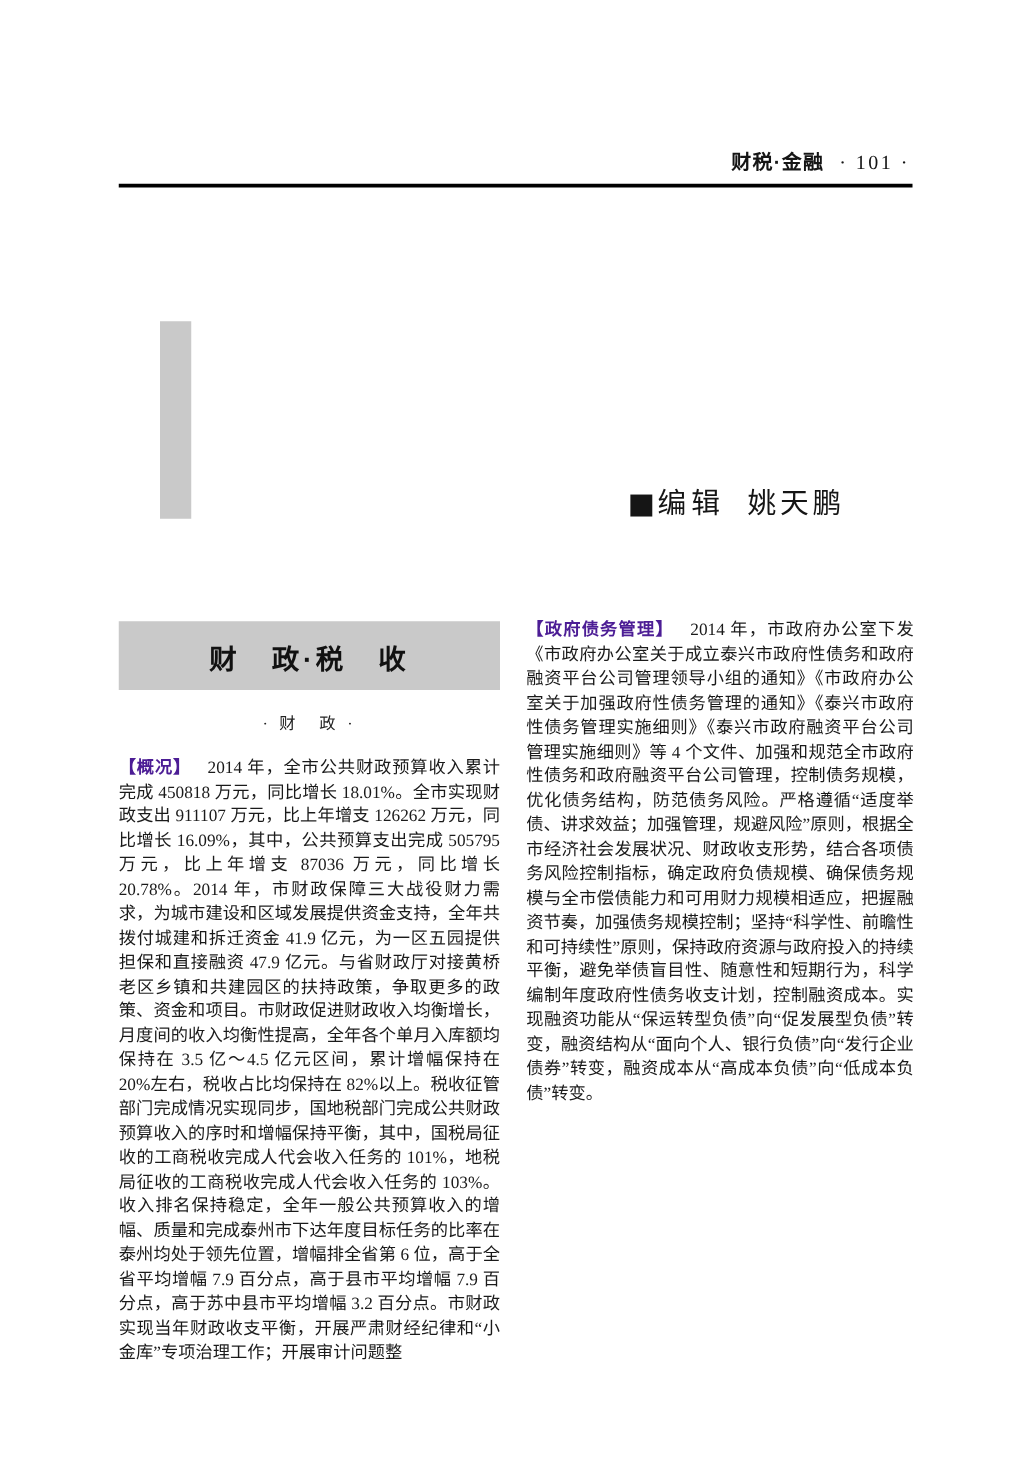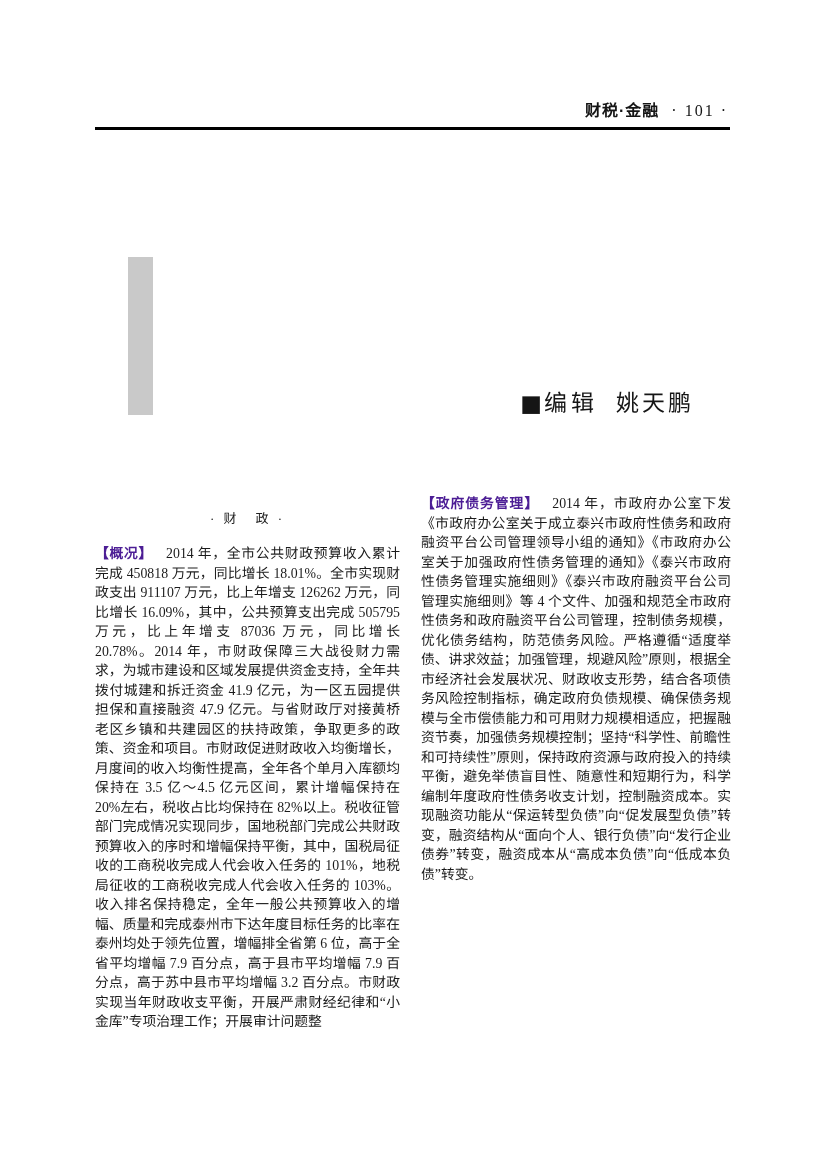--- a/index.html
+++ b/index.html
@@ -7,36 +7,36 @@
     position: relative;
     width: 826px;
     height: 1169px;
     background: #ffffff;
     color: #151515;
     font-family: "Liberation Serif", "DejaVu Serif", serif;
     overflow: hidden;
   }
 
   
-  .page-header { position: absolute; left: 95px; width: 635px; top: 100px; }
+  .page-header { position: absolute; left: 95px; width: 635px; top: 120px; }
   .header-text { text-align: right; font-size: 16px; line-height: 22px; padding-right: 2px; white-space: nowrap; }
   .header-section { font-family: "Liberation Sans", "DejaVu Sans", sans-serif; font-weight: bold; letter-spacing: 1px; }
   .header-page { margin-left: 8px; letter-spacing: 2px; }
   .header-rule { height: 3px; background: #000; margin-top: 5px; }
 
   
   .title-bar { position: absolute; left: 128px; top: 257px; width: 25px; height: 158px; background: #c9c9c9; }
   .chapter-title {
     position: absolute; left: 176px; top: 226px; margin: 0;
     font-size: 64px; line-height: 64px; font-weight: bold;
     font-family: "DejaVu Serif", "Liberation Serif", serif;
     letter-spacing: 1px; white-space: nowrap;
   }
   .editor-line {
-    position: absolute; left: 432px; top: 389px; width: 262px;
+    position: absolute; left: 414px; top: 389px; width: 262px;
     text-align: right; font-size: 23px; line-height: 28px; white-space: nowrap;
   }
   .editor-marker { font-family: "DejaVu Sans", sans-serif; margin-right: 2px; }
   .editor-label { letter-spacing: 4px; }
   .editor-name { margin-left: 18px; letter-spacing: 3px; }
 
   
   .columns { position: absolute; left: 95px; top: 492px; width: 636px; display: flex; }
   .col-left  { width: 305px; margin-right: 21px; }
   .col-right { width: 310px; padding-top: 2px; }
@@ -81,20 +81,23 @@
 
   <div class="title-bar"></div>
 
   <div class="editor-line">
     <span class="editor-marker">■</span><span class="editor-label">编辑</span><span class="editor-name">姚天鹏</span>
   </div>
 
   <main class="columns">
 
     <section class="col-left">
+      <div class="section-box">
+        <span>财　政·税　收</span>
+      </div>
       <div class="subsection">· 财　政 ·</div>
       <p class="body-para"><span class="entry-tag">【概况】</span><span>2014 年，全市公共财政预算收入累计完成 450818 万元，同比增长 18.01%。全市实现财政支出 911107 万元，比上年增支 126262 万元，同比增长 16.09%，其中，公共预算支出完成 505795 万元，比上年增支 87036 万元，同比增长 20.78%。2014 年，市财政保障三大战役财力需求，为城市建设和区域发展提供资金支持，全年共拨付城建和拆迁资金 41.9 亿元，为一区五园提供担保和直接融资 47.9 亿元。与省财政厅对接黄桥老区乡镇和共建园区的扶持政策，争取更多的政策、资金和项目。市财政促进财政收入均衡增长，月度间的收入均衡性提高，全年各个单月入库额均保持在 3.5 亿～4.5 亿元区间，累计增幅保持在 20%左右，税收占比均保持在 82%以上。税收征管部门完成情况实现同步，国地税部门完成公共财政预算收入的序时和增幅保持平衡，其中，国税局征收的工商税收完成人代会收入任务的 101%，地税局征收的工商税收完成人代会收入任务的 103%。收入排名保持稳定，全年一般公共预算收入的增幅、质量和完成泰州市下达年度目标任务的比率在泰州均处于领先位置，增幅排全省第 6 位，高于全省平均增幅 7.9 百分点，高于县市平均增幅 7.9 百分点，高于苏中县市平均增幅 3.2 百分点。市财政实现当年财政收支平衡，开展严肃财经纪律和“小金库”专项治理工作；开展审计问题整</span></p>
     </section>
 
     <section class="col-right">
       <p class="body-para"><span class="entry-tag">【政府债务管理】</span><span>2014 年，市政府办公室下发《市政府办公室关于成立泰兴市政府性债务和政府融资平台公司管理领导小组的通知》《市政府办公室关于加强政府性债务管理的通知》《泰兴市政府性债务管理实施细则》《泰兴市政府融资平台公司管理实施细则》等 4 个文件、加强和规范全市政府性债务和政府融资平台公司管理，控制债务规模，优化债务结构，防范债务风险。严格遵循“适度举债、讲求效益；加强管理，规避风险”原则，根据全市经济社会发展状况、财政收支形势，结合各项债务风险控制指标，确定政府负债规模、确保债务规模与全市偿债能力和可用财力规模相适应，把握融资节奏，加强债务规模控制；坚持“科学性、前瞻性和可持续性”原则，保持政府资源与政府投入的持续平衡，避免举债盲目性、随意性和短期行为，科学编制年度政府性债务收支计划，控制融资成本。实现融资功能从“保运转型负债”向“促发展型负债”转变，融资结构从“面向个人、银行负债”向“发行企业债券”转变，融资成本从“高成本负债”向“低成本负债”转变。</span></p>
     </section>
 
   </main>
 

